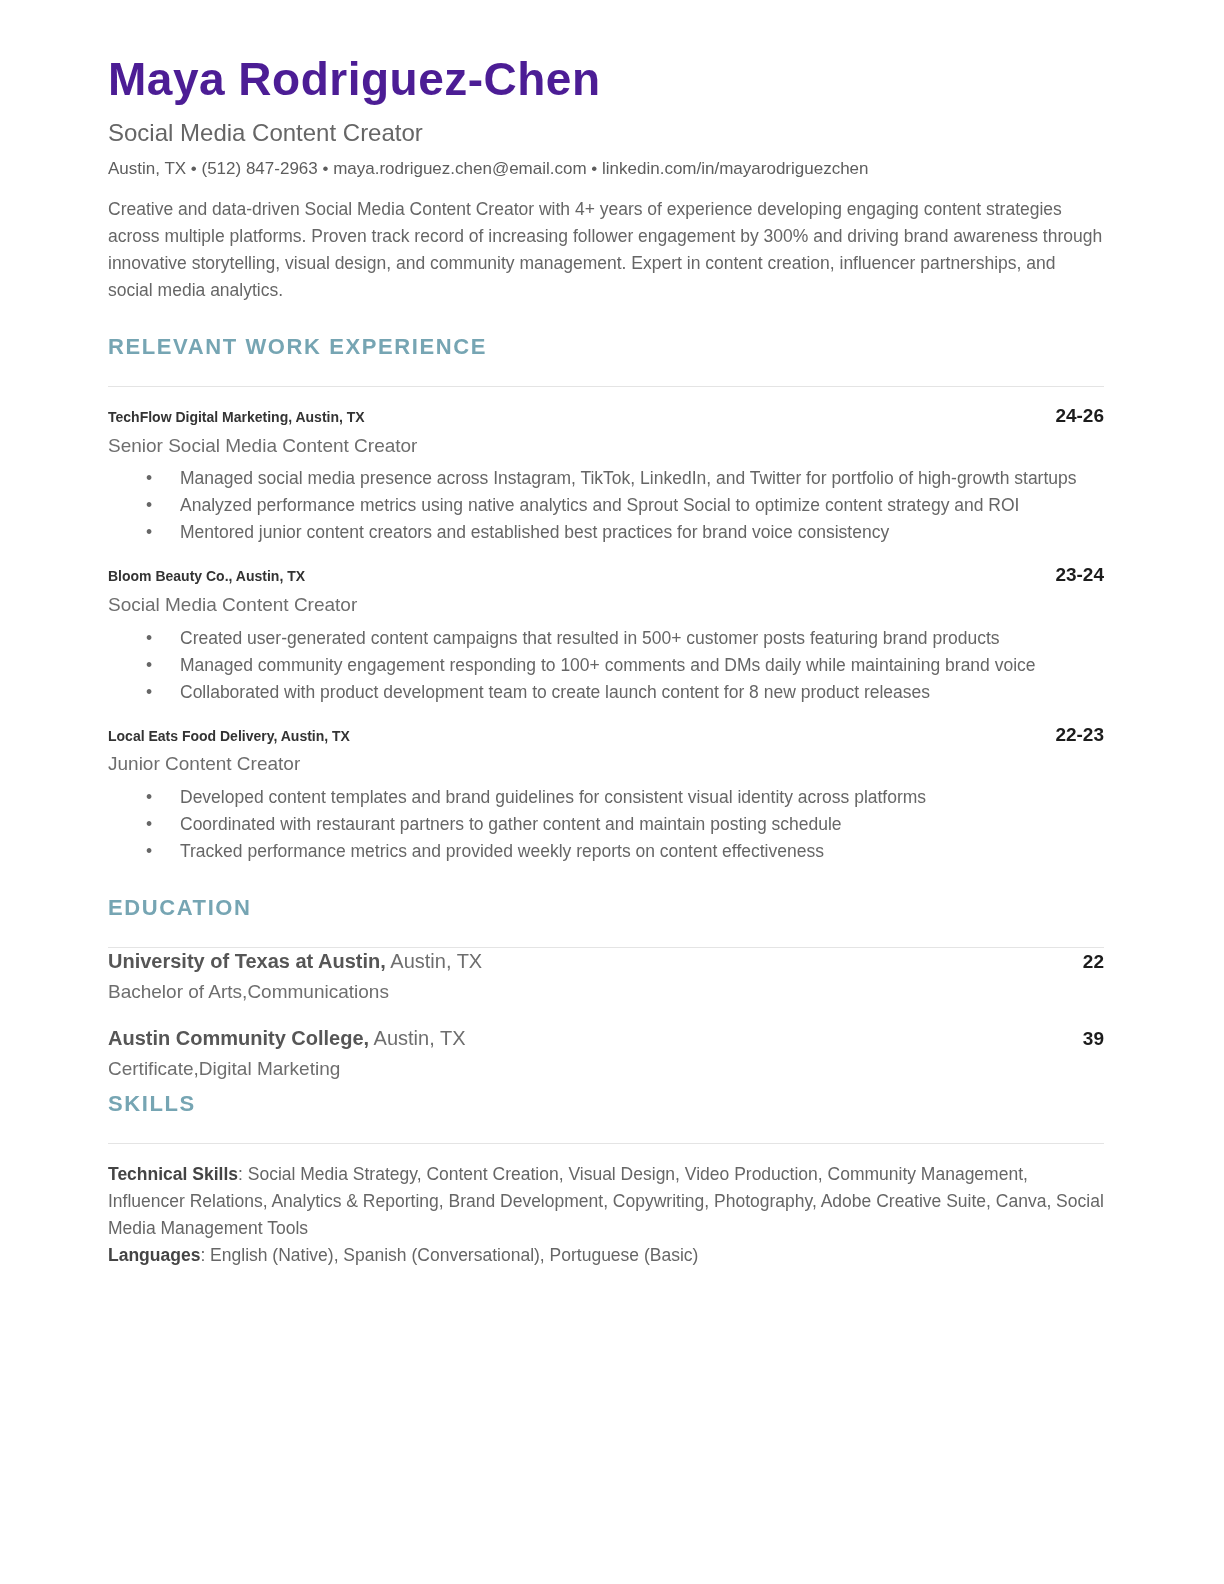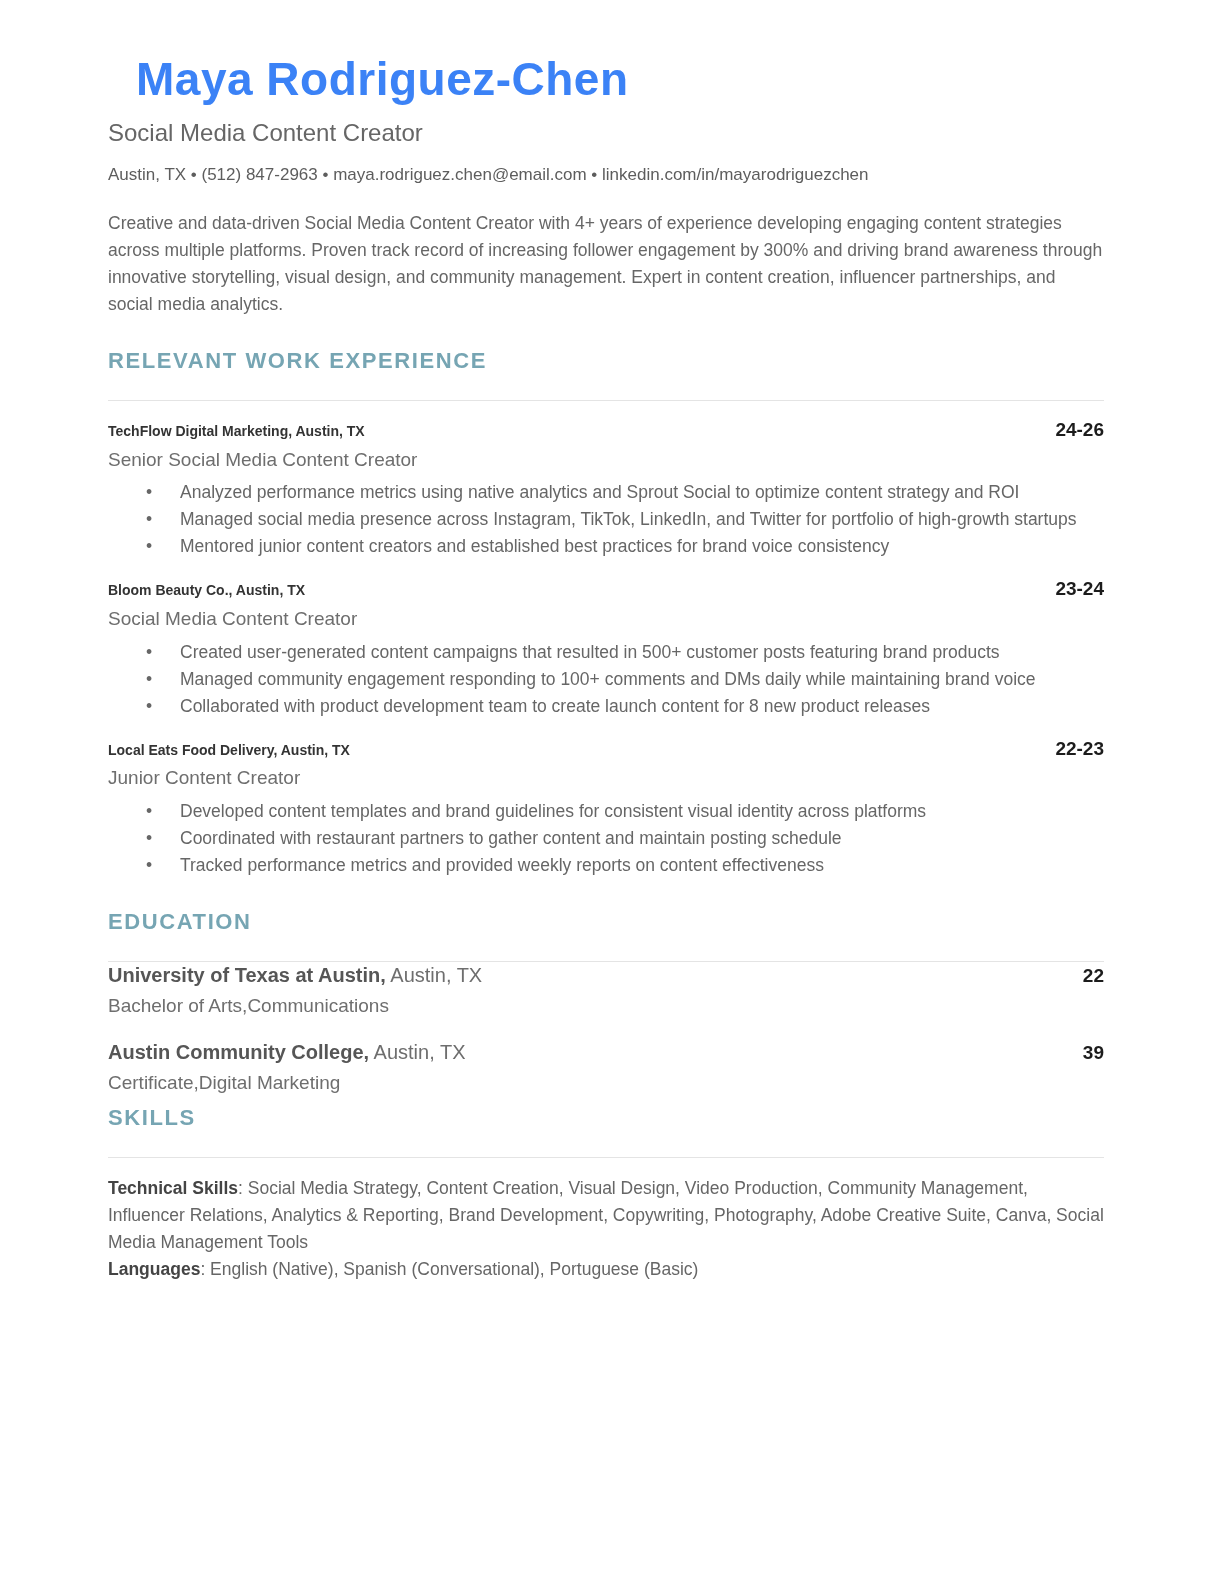--- a/index.html
+++ b/index.html
@@ -10,41 +10,40 @@
     font-family: "Liberation Sans", sans-serif;
     color: #666666;
     overflow: hidden;
   }
   .page {
     padding: 52px 120px 0 108px;
   }
   .candidate-name {
     font-size: 46px;
     font-weight: bold;
-    color: #3b82f6;
+    color: #4c1d95;
     letter-spacing: 0.5px;
     line-height: 1.2;
-    margin-left: 28px;
   }
   .headline {
     font-size: 24px;
     color: #666666;
     margin-top: 12px;
     line-height: 1.2;
   }
   .contact-line {
     font-size: 17px;
     color: #5d5d5d;
-    margin-top: 17px;
+    margin-top: 11px;
   }
   .summary {
     font-size: 17.5px;
     line-height: 27px;
     color: #666666;
-    margin-top: 25px;
+    margin-top: 17px;
   }
   .section-heading {
     font-size: 22px;
     font-weight: bold;
     color: #76a5b3;
     letter-spacing: 1.6px;
     margin-top: 30px;
   }
   .divider {
     border: none;
@@ -140,22 +139,22 @@
   <div class="section-heading">RELEVANT WORK EXPERIENCE</div>
   <hr class="divider">
 
   <div class="job">
     <div class="entry-header">
       <span class="company-name">TechFlow Digital Marketing, Austin, TX</span>
       <span class="entry-dates">24-26</span>
     </div>
     <div class="role-name">Senior Social Media Content Creator</div>
     <ul class="bullets">
+      <li>Managed social media presence across Instagram, TikTok, LinkedIn, and Twitter for portfolio of high-growth startups</li>
       <li>Analyzed performance metrics using native analytics and Sprout Social to optimize content strategy and ROI</li>
-      <li>Managed social media presence across Instagram, TikTok, LinkedIn, and Twitter for portfolio of high-growth startups</li>
       <li>Mentored junior content creators and established best practices for brand voice consistency</li>
     </ul>
   </div>
 
   <div class="job">
     <div class="entry-header">
       <span class="company-name">Bloom Beauty Co., Austin, TX</span>
       <span class="entry-dates">23-24</span>
     </div>
     <div class="role-name">Social Media Content Creator</div>

